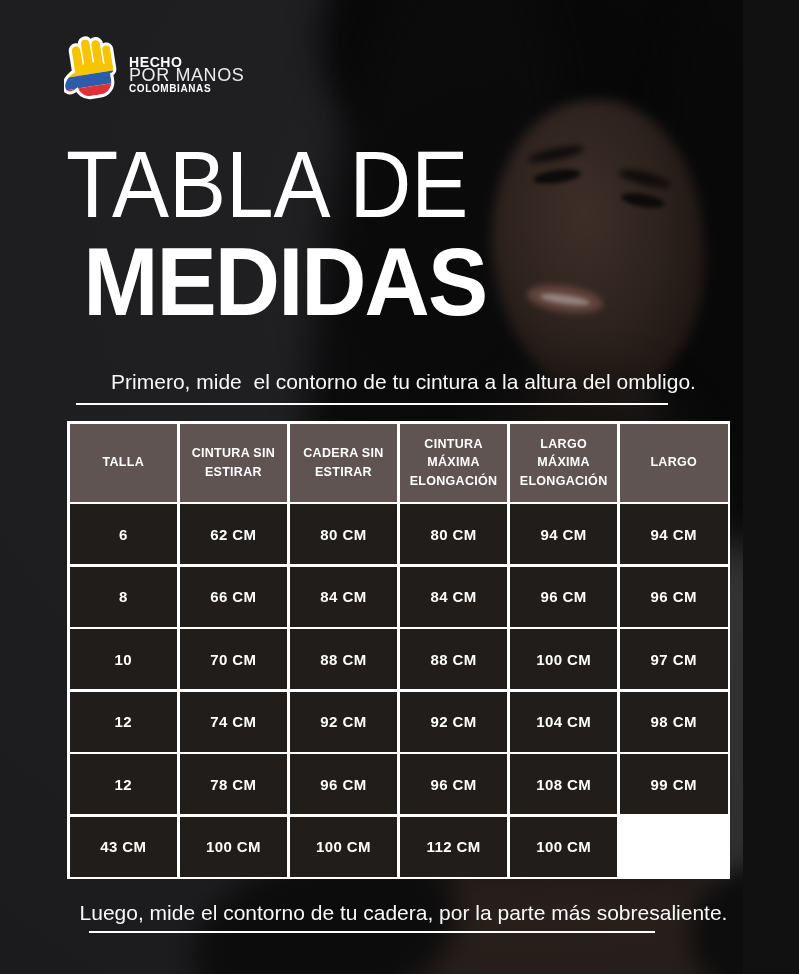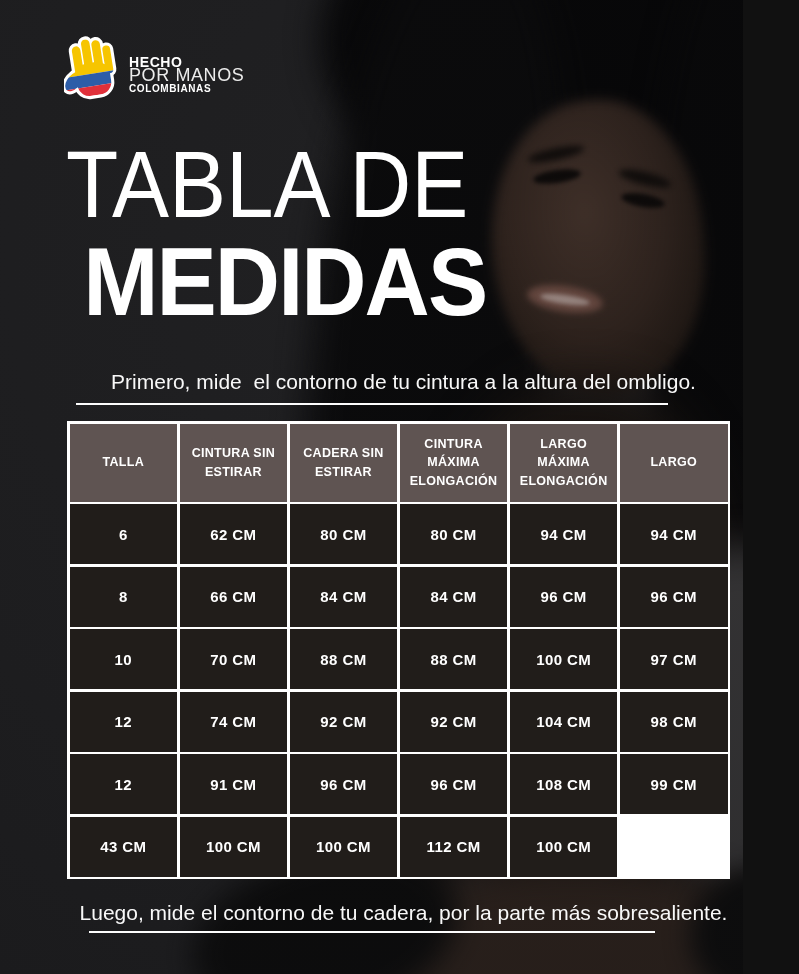--- a/index.html
+++ b/index.html
@@ -160,21 +160,21 @@
     <div class="td">97 CM</div>
 
     <div class="td">12</div>
     <div class="td">74 CM</div>
     <div class="td">92 CM</div>
     <div class="td">92 CM</div>
     <div class="td">104 CM</div>
     <div class="td">98 CM</div>
 
     <div class="td">12</div>
-    <div class="td">91 CM</div>
+    <div class="td">78 CM</div>
     <div class="td">96 CM</div>
     <div class="td">96 CM</div>
     <div class="td">108 CM</div>
     <div class="td">99 CM</div>
 
     <div class="td">43 CM</div>
     <div class="td">100 CM</div>
     <div class="td">100 CM</div>
     <div class="td">112 CM</div>
     <div class="td">100 CM</div>

